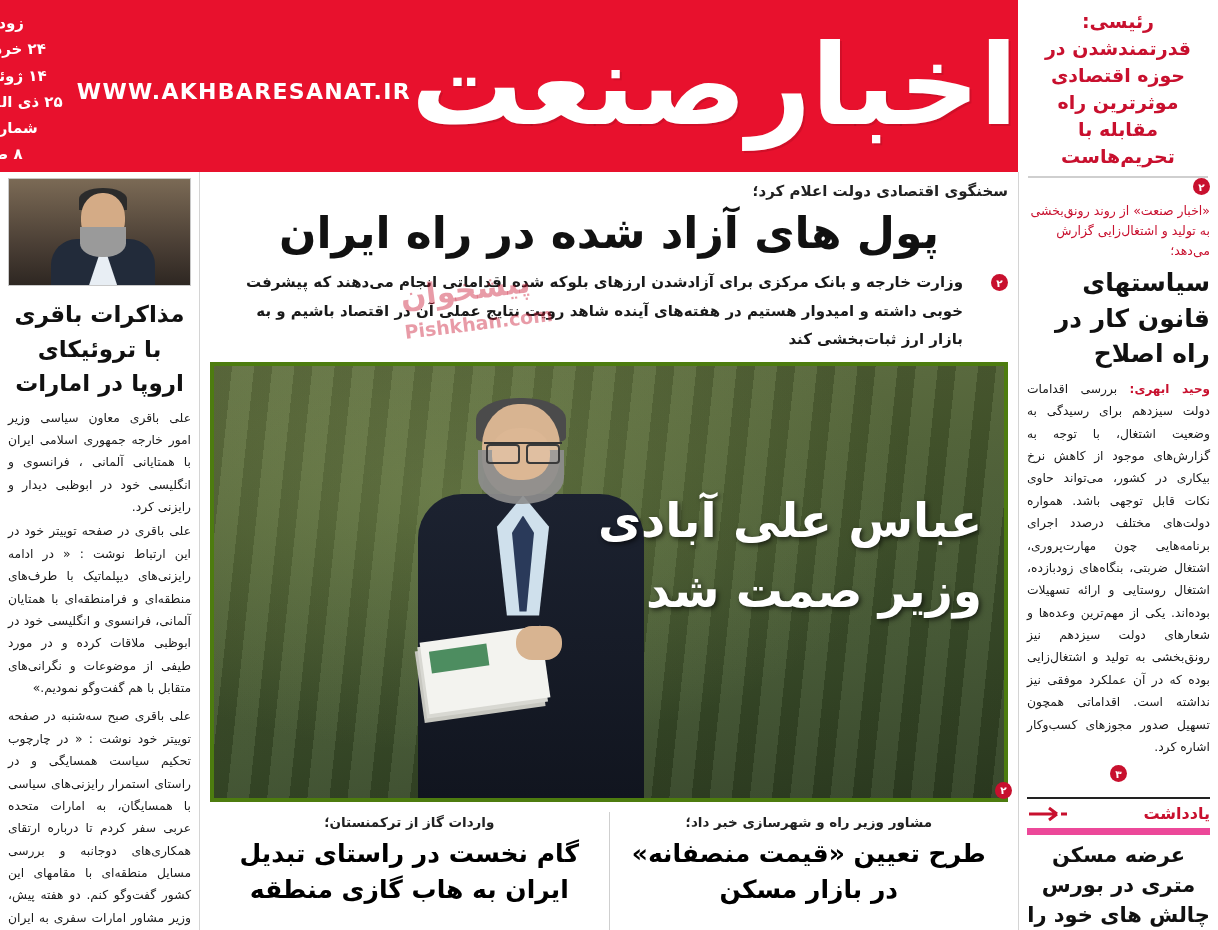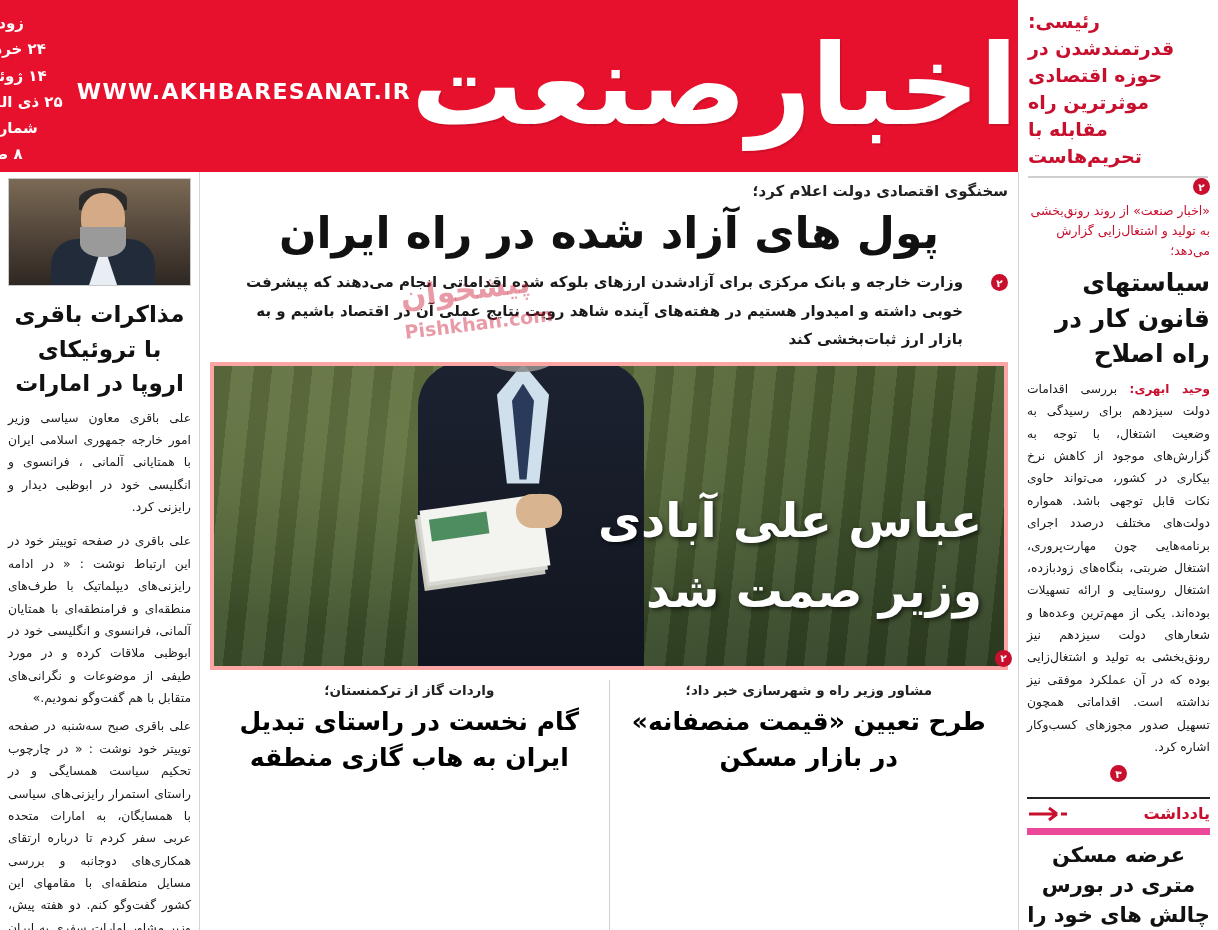--- a/index.html
+++ b/index.html
@@ -26,21 +26,21 @@
     padding: 8px 10px 4px 10px;
     display: flex;
     flex-direction: column;
     align-items: flex-end;
   }
   .mh-left-title {
     color: #c8102e;
     font-weight: bold;
     font-size: 19px;
     line-height: 1.42;
-    text-align: left;
+    text-align: center;
     direction: rtl;
     letter-spacing: -0.3px;
   }
   .mh-left-photo {
     margin-top: 6px;
     width: 180px;
     height: 100px;
     background: linear-gradient(160deg,#2b3b6b 0%, #3c4f85 40%, #1d2746 100%);
     position: relative;
     overflow: hidden;
@@ -205,22 +205,22 @@
     color: rgba(200,16,46,0.42);
     font-weight: bold;
     pointer-events: none;
     direction: rtl;
   }
   .wm1 { font-size: 30px; left: 400px; top: 272px; transform: rotate(-7deg); }
   .wm2 { font-size: 19px; left: 404px; top: 312px; transform: rotate(-7deg); direction: ltr;}
 
   .hero {
     margin: 8px 0 0 0;
-    border: 4px solid #fca5a5;
-    height: 308px;
+    border: 4px solid #4d7c0f;
+    height: 440px;
     position: relative;
     overflow: hidden;
     background: #3a4a2a;
   }
   .hero-bg {
     position:absolute; inset:0;
     background:
       repeating-linear-gradient(96deg, rgba(0,0,0,0.12) 0 18px, rgba(255,255,255,0.05) 18px 40px),
       linear-gradient(170deg,#5c6b3c 0%, #4a5c30 35%, #3c4f2b 70%, #2f3f22 100%);
   }
@@ -448,21 +448,21 @@
       <div class="lc-photo">
         <div class="bk"></div>
           <div class="ts"></div>
           <div class="sh"></div>
         <div class="hr2"></div>
           <div class="hd"></div>
           <div class="bd"></div>
       </div>
       <div class="hl-left">مذاکرات باقری با تروئیکای اروپا در امارات</div>
       <div class="body-text">علی باقری معاون سیاسی وزیر امور خارجه جمهوری اسلامی ایران با همتایانی آلمانی ، فرانسوی و انگلیسی خود در ابوظبی دیدار و رایزنی کرد.</div>
-      <div class="body-text" style="margin-top:12px;">علی باقری در صفحه توییتر خود در این ارتباط نوشت : « در ادامه رایزنی‌های دیپلماتیک با طرف‌های منطقه‌ای و فرامنطقه‌ای با همتایان آلمانی، فرانسوی و انگلیسی خود در ابوظبی ملاقات کرده و در مورد طیفی از موضوعات و نگرانی‌های متقابل با هم گفت‌وگو نمودیم.»</div>
+      <div class="body-text" style="margin-top:2px;">علی باقری در صفحه توییتر خود در این ارتباط نوشت : « در ادامه رایزنی‌های دیپلماتیک با طرف‌های منطقه‌ای و فرامنطقه‌ای با همتایان آلمانی، فرانسوی و انگلیسی خود در ابوظبی ملاقات کرده و در مورد طیفی از موضوعات و نگرانی‌های متقابل با هم گفت‌وگو نمودیم.»</div>
       <div class="body-text" style="margin-top:6px;">علی باقری صبح سه‌شنبه در صفحه توییتر خود نوشت : « در چارچوب تحکیم سیاست همسایگی و در راستای استمرار رایزنی‌های سیاسی با همسایگان، به امارات متحده عربی سفر کردم تا درباره ارتقای همکاری‌های دوجانبه و بررسی مسایل منطقه‌ای با مقامهای این کشور گفت‌وگو کنم. دو هفته پیش، وزیر مشاور امارات سفری به ایران داشت که گفت‌وگوهای مفصلی با یکدیگر داشتیم.</div>
 
     </div>
 
   </div>
 
   <div class="watermark wm1">پیشخوان</div>
   <div class="watermark wm2">Pishkhan.com</div>
 
 </div>

